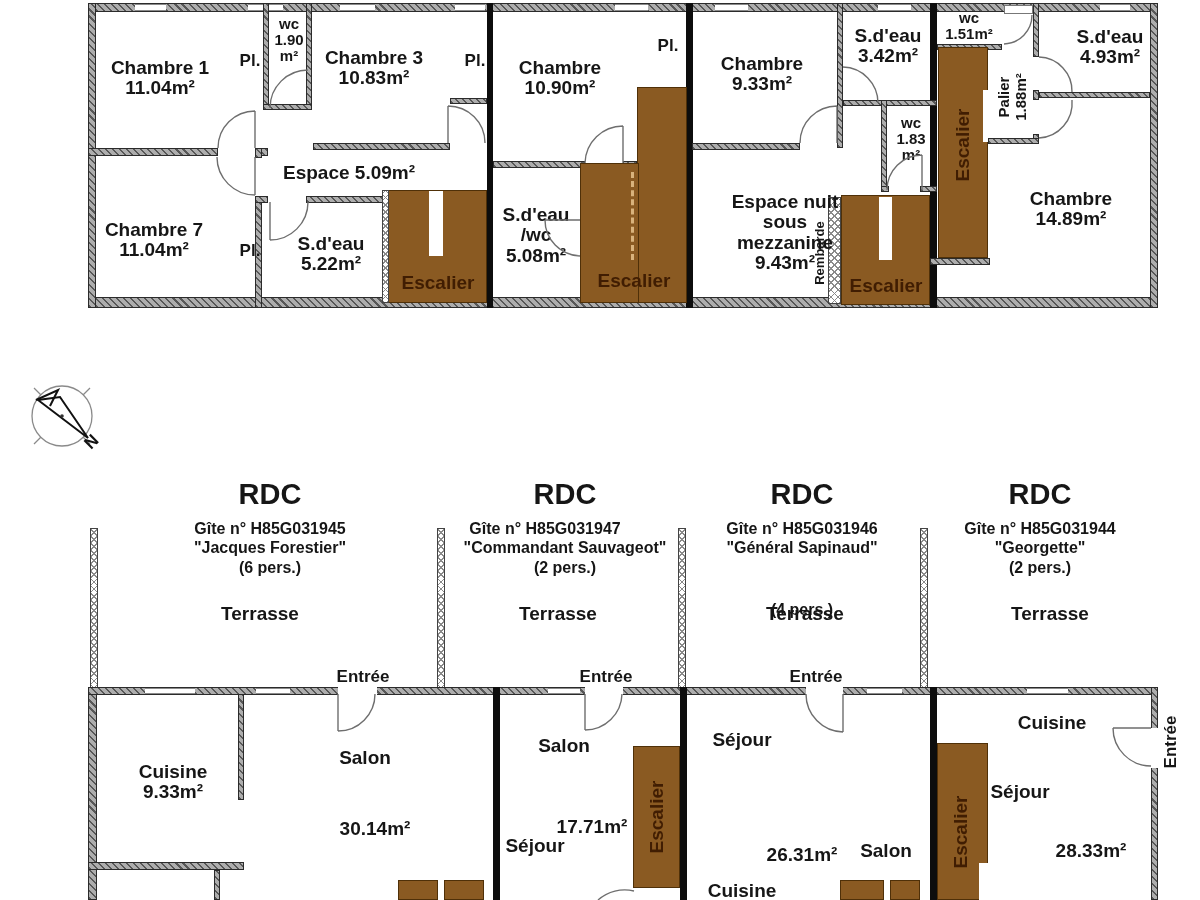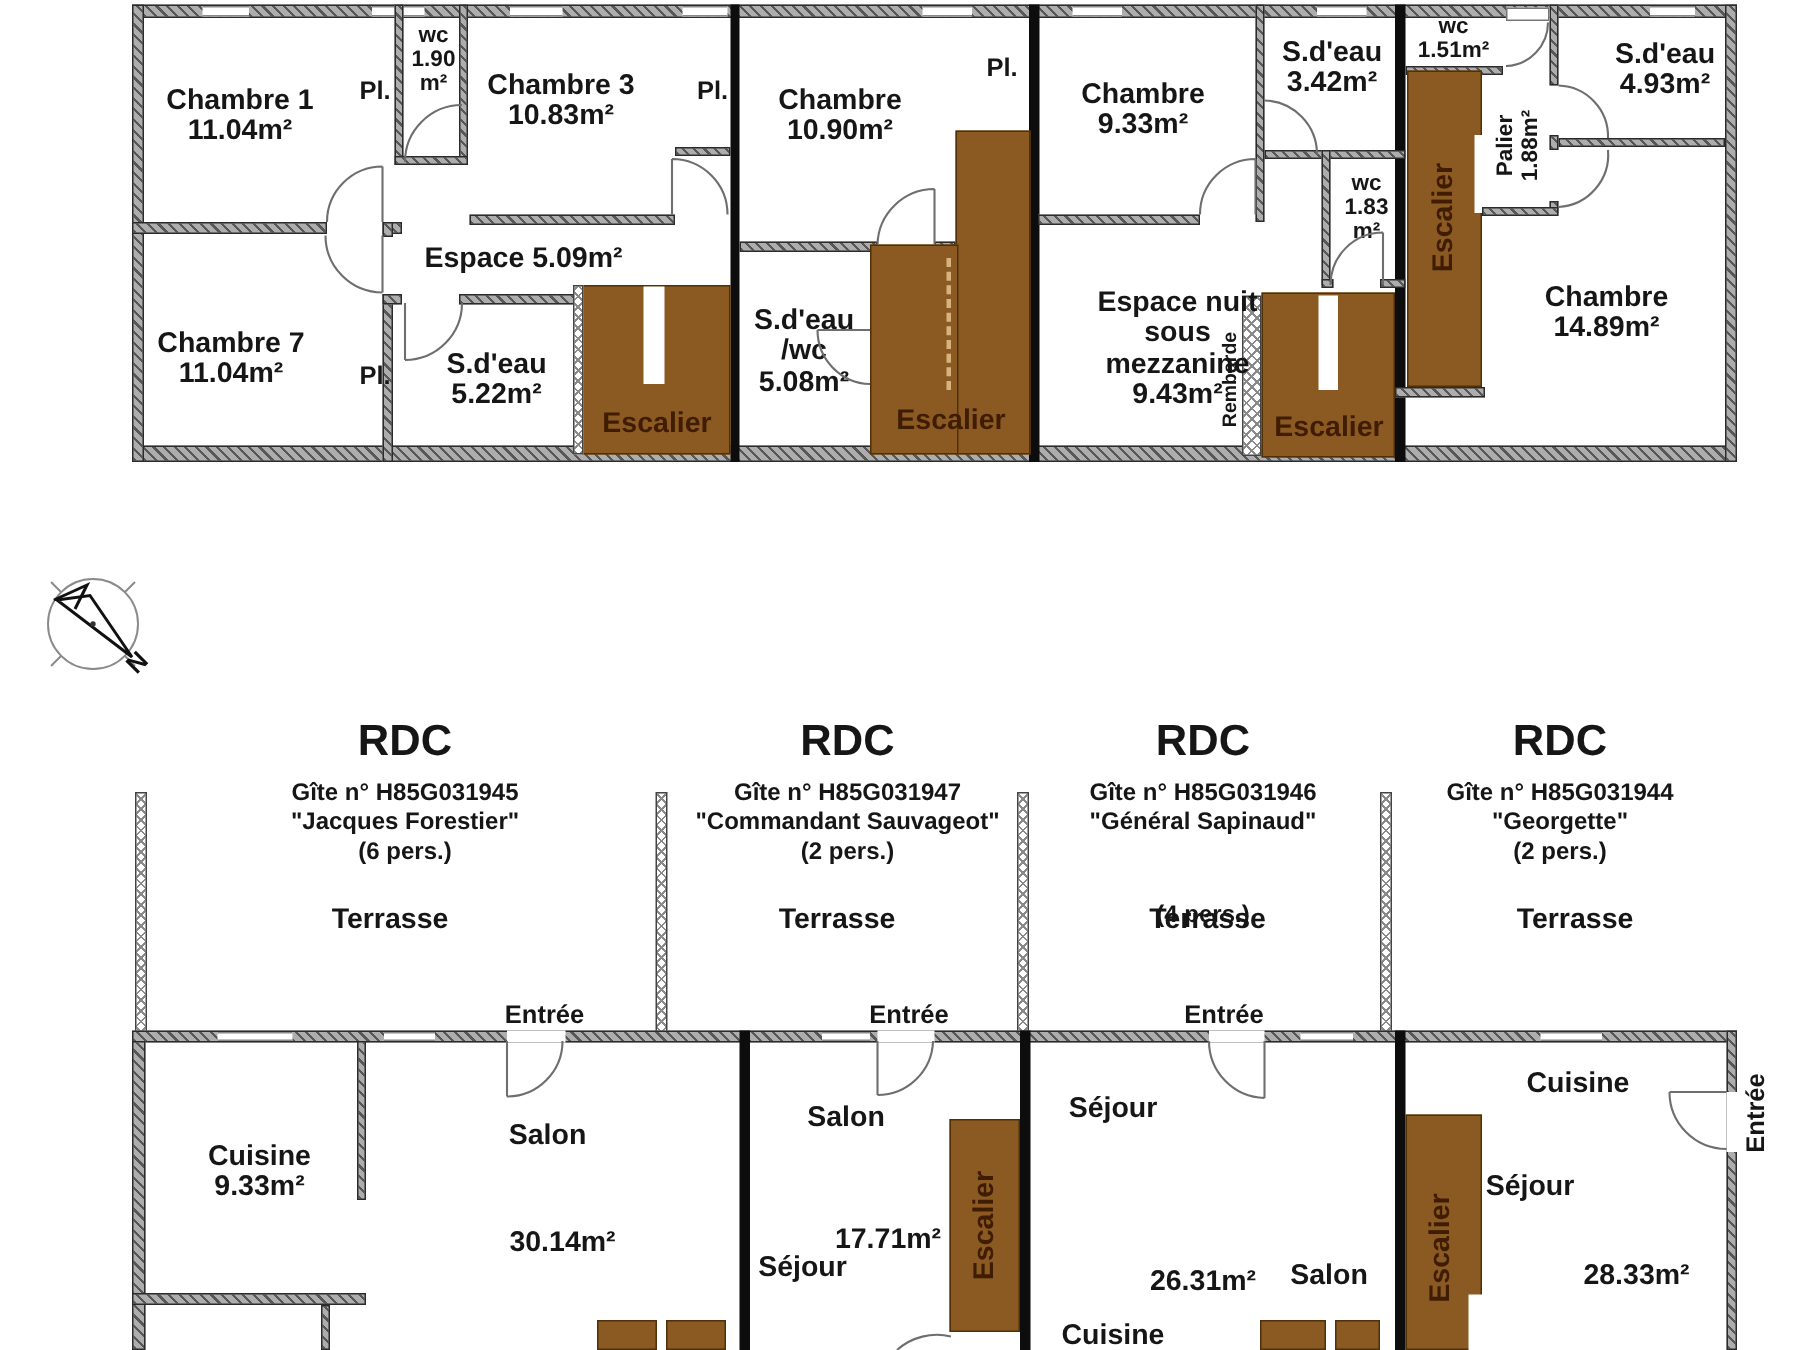--- a/index.html
+++ b/index.html
@@ -157,21 +157,21 @@
     </g>
     <circle cx="62" cy="416" r="1.8" fill="#333"></circle>
     <text x="91" y="450" font-size="17" font-weight="bold" fill="#111" font-family="Liberation Sans, sans-serif" transform="rotate(-45 91 450)">N</text>
   </svg>
 
   <div class="lbl rdc" style="left:270px;top:495px;">RDC</div>
   <div class="lbl hline" style="left:270px;top:529px;">Gîte n° H85G031945</div>
   <div class="lbl hline" style="left:270px;top:548px;">"Jacques Forestier"</div>
   <div class="lbl hline" style="left:270px;top:568px;">(6 pers.)</div>
   <div class="lbl rdc" style="left:565px;top:495px;">RDC</div>
-  <div class="lbl hline" style="left:565px;top:529px;">Gîte n° H85G031947</div>
+  <div class="lbl hline" style="left:545px;top:529px;">Gîte n° H85G031947</div>
   <div class="lbl hline" style="left:565px;top:548px;">"Commandant Sauvageot"</div>
   <div class="lbl hline" style="left:565px;top:568px;">(2 pers.)</div>
   <div class="lbl rdc" style="left:802px;top:495px;">RDC</div>
   <div class="lbl hline" style="left:802px;top:529px;">Gîte n° H85G031946</div>
   <div class="lbl hline" style="left:802px;top:548px;">"Général Sapinaud"</div>
   <div class="lbl hline" style="left:802px;top:568px;margin-top:42px;">(4 pers.)</div>
   <div class="lbl rdc" style="left:1040px;top:495px;">RDC</div>
   <div class="lbl hline" style="left:1040px;top:529px;">Gîte n° H85G031944</div>
   <div class="lbl hline" style="left:1040px;top:548px;">"Georgette"</div>
   <div class="lbl hline" style="left:1040px;top:568px;">(2 pers.)</div>

